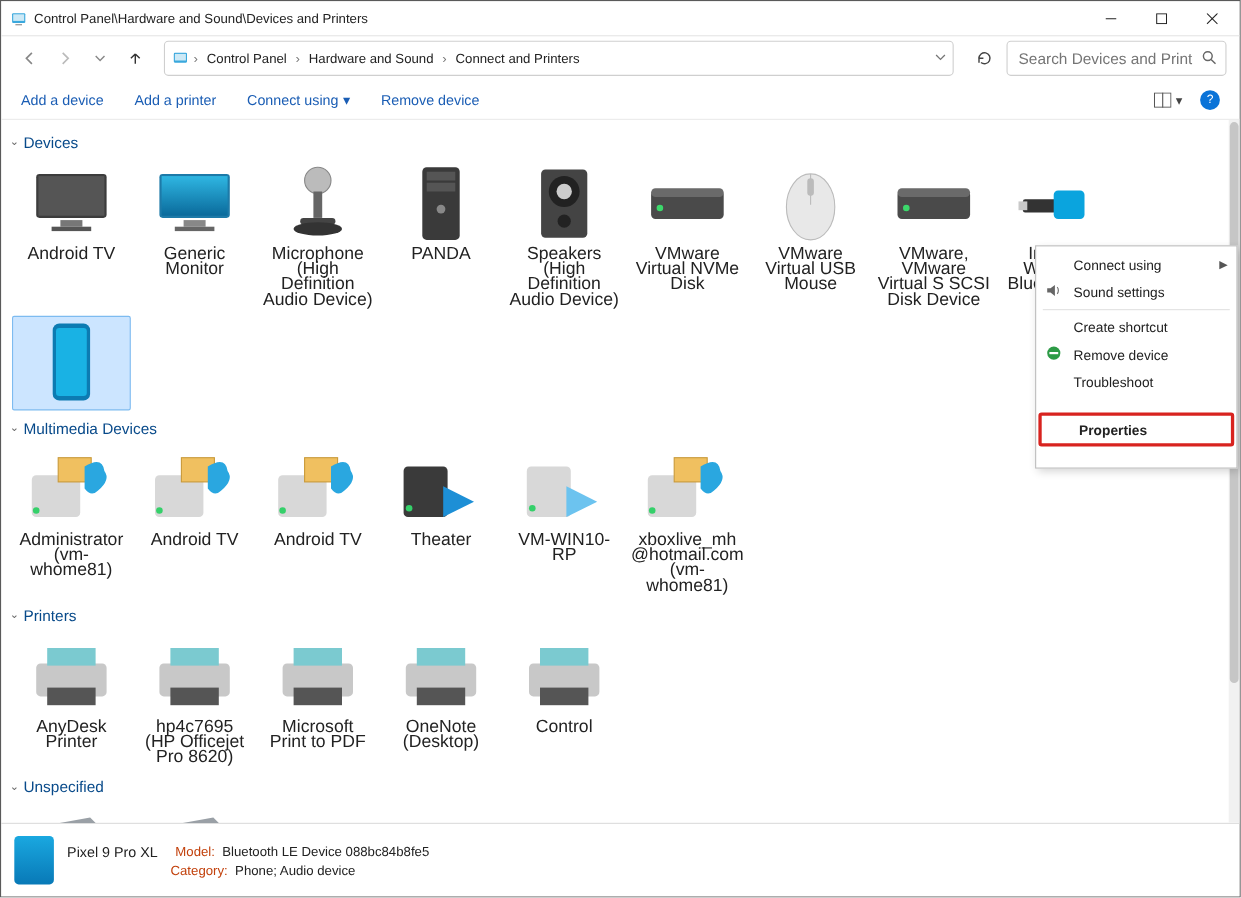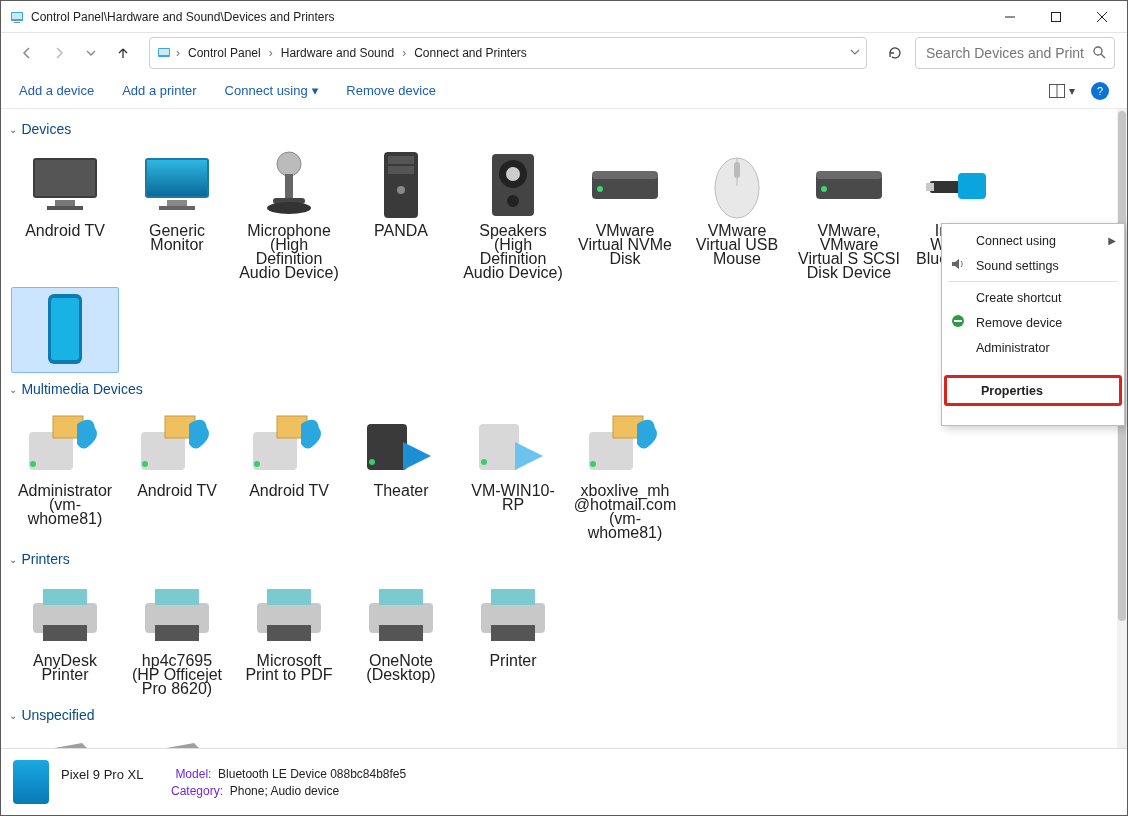--- a/index.html
+++ b/index.html
@@ -39,21 +39,21 @@
   .device { width:108px; margin:2px; display:flex; flex-direction:column; align-items:center; padding:4px 2px 2px 2px; border:1px solid transparent; border-radius:2px;}
   .device.selected { background:#cce5ff; border:1px solid #7dbbf0; }
   .dev-icon { width:88px; height:78px; display:flex; align-items:center; justify-content:center; }
   .dev-label { text-align:center; font-size:16px; line-height:14px; word-wrap:break-word; max-width:104px;}
   
   .detailspane { height:67px; border-top:1px solid #dcdcdc; display:flex; align-items:center; padding:4px 12px; gap:12px;}
   .details-thumb { width:36px; height:44px; background:linear-gradient(#1aa8e0,#0879b7); border-radius:4px;}
   .details-text { display:flex; flex-direction:column; gap:2px;}
   .details-row { display:flex; gap:16px; font-size:12px;}
   .details-title { font-size:13px; }
-  .details-label { color:#6d28d9;margin-left:16px;}
+  .details-label { color:#c2410c;}
   
   .scrollbar { position:absolute; right:0; top:0; bottom:0; width:10px; background:#f1f1f1;}
   .scrollthumb { position:absolute; right:1px; top:2px; width:8px; height:510px; background:#c6c6c6; border-radius:4px;}
   
   .ctxmenu { position:absolute; top:222px; left:940px; width:184px; background:#fff; border:1px solid #bcbcbc; box-shadow:3px 3px 8px rgba(0,0,0,.18); padding:4px 0; z-index:50;}
   .ctxitem { height:25px; display:flex; align-items:center; padding:0 12px 0 34px; position:relative; font-size:12.5px; color:#222;}
   .ctxitem .mic { position:absolute; left:8px; top:3px; }
   .ctxitem .sub { position:absolute; right:8px; font-size:10px; color:#555;}
   .ctxsep { height:1px; background:#e2e2e2; margin:3px 6px;}
   .ctxhighlight { border:3px solid #d8231f; border-radius:3px; margin:15px 2px; padding:0;}
@@ -417,21 +417,21 @@
           <div class="dev-label">OneNote (Desktop)</div>
         </div>
         <div class="device">
           <div class="dev-icon">
               <svg width="80" height="72" viewBox="0 0 80 72">
                 <rect x="8" y="24" width="64" height="30" rx="4" fill="#c8c8c8"></rect>
                 <rect x="18" y="10" width="44" height="16" fill="#7bcad0"></rect>
                 <rect x="18" y="46" width="44" height="16" fill="#555"></rect>
               </svg>
             </div>
-          <div class="dev-label">Printer</div>
+          <div class="dev-label">Control</div>
         </div>
       </div>
 
       <div class="group-header">
         <span class="group-chevron">⌄</span>
         <span>Unspecified</span>
       </div>
       <div class="items">
         <div class="device">
           <div class="dev-icon">
@@ -490,21 +490,21 @@
         <span>Create shortcut</span>
       </div>
     <div class="ctxitem">
       <span class="mic"><svg width="16" height="16" viewBox="0 0 16 16">
             <circle cx="8" cy="8" r="6" fill="#2d9b46"></circle>
             <rect x="4" y="7" width="8" height="2" fill="#fff"></rect>
           </svg></span>
       <span>Remove device</span>
     </div>
     <div class="ctxitem">
-        <span>Administrator</span>
+        <span>Troubleshoot</span>
       </div>
     <div class="ctxhighlight">
       <div class="ctxitem" style="font-weight:600;">
           <span>Properties</span>
         </div>
     </div>
   </div>
 
 </div>
 

